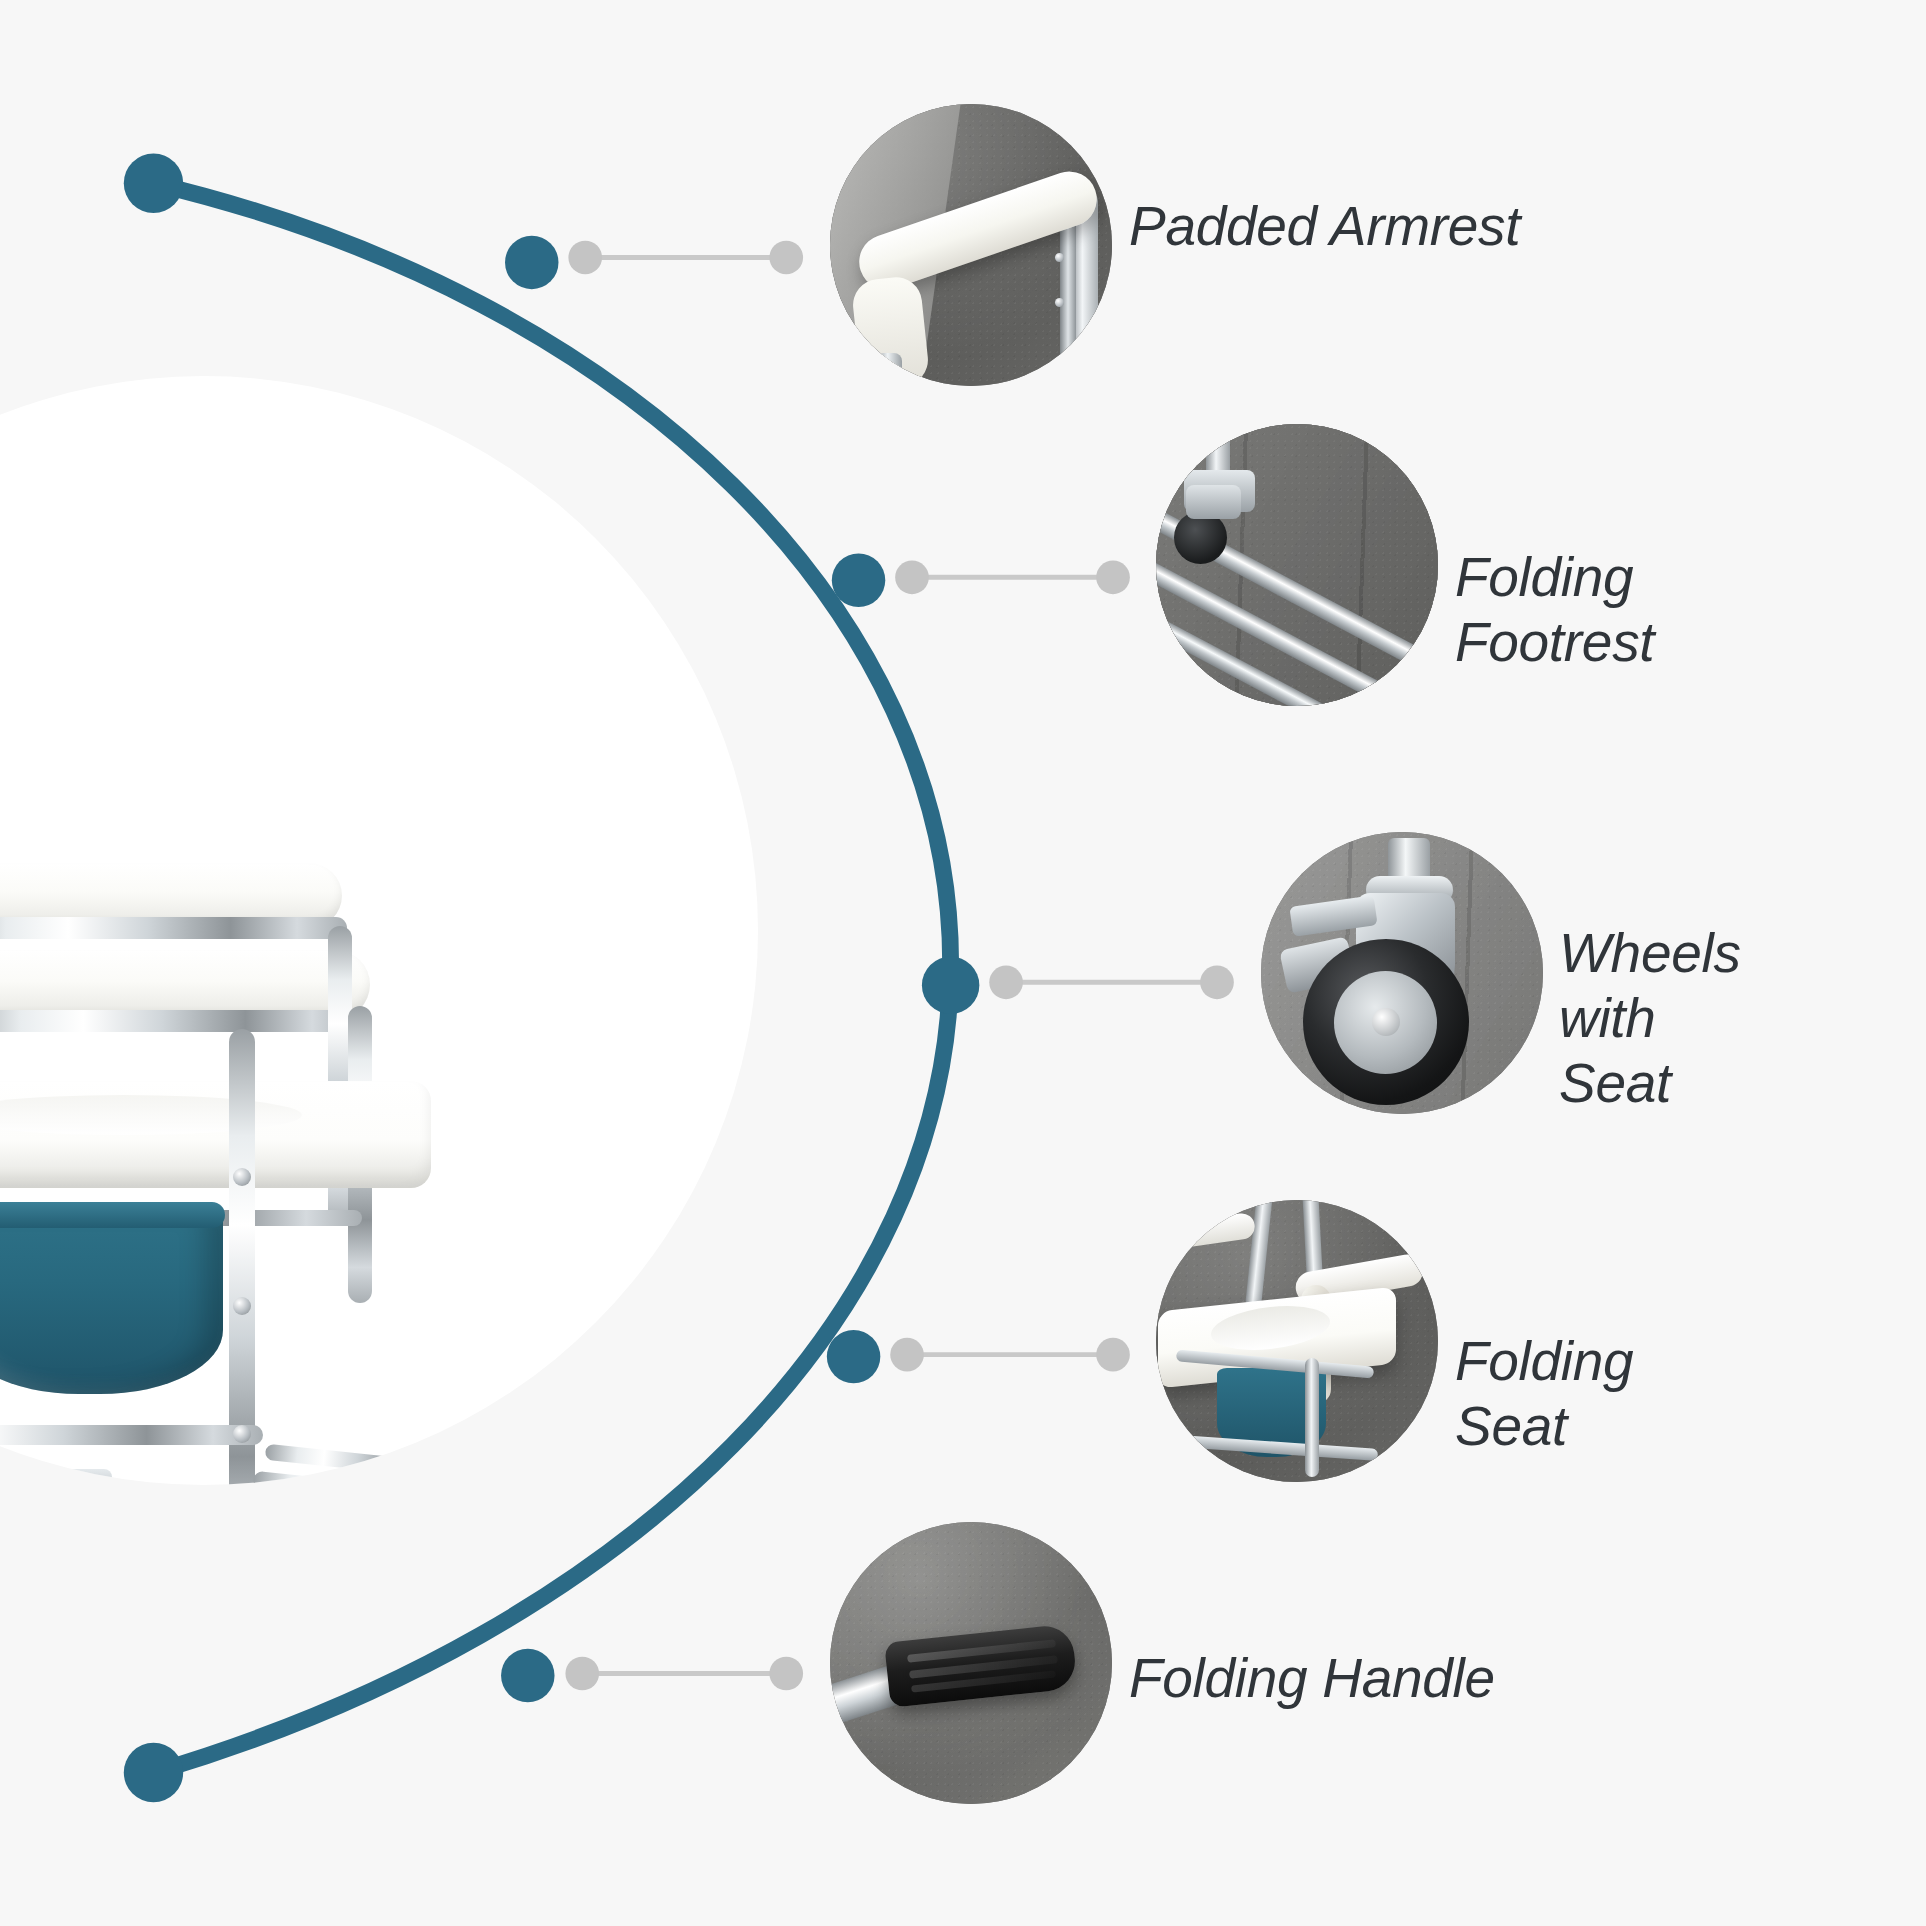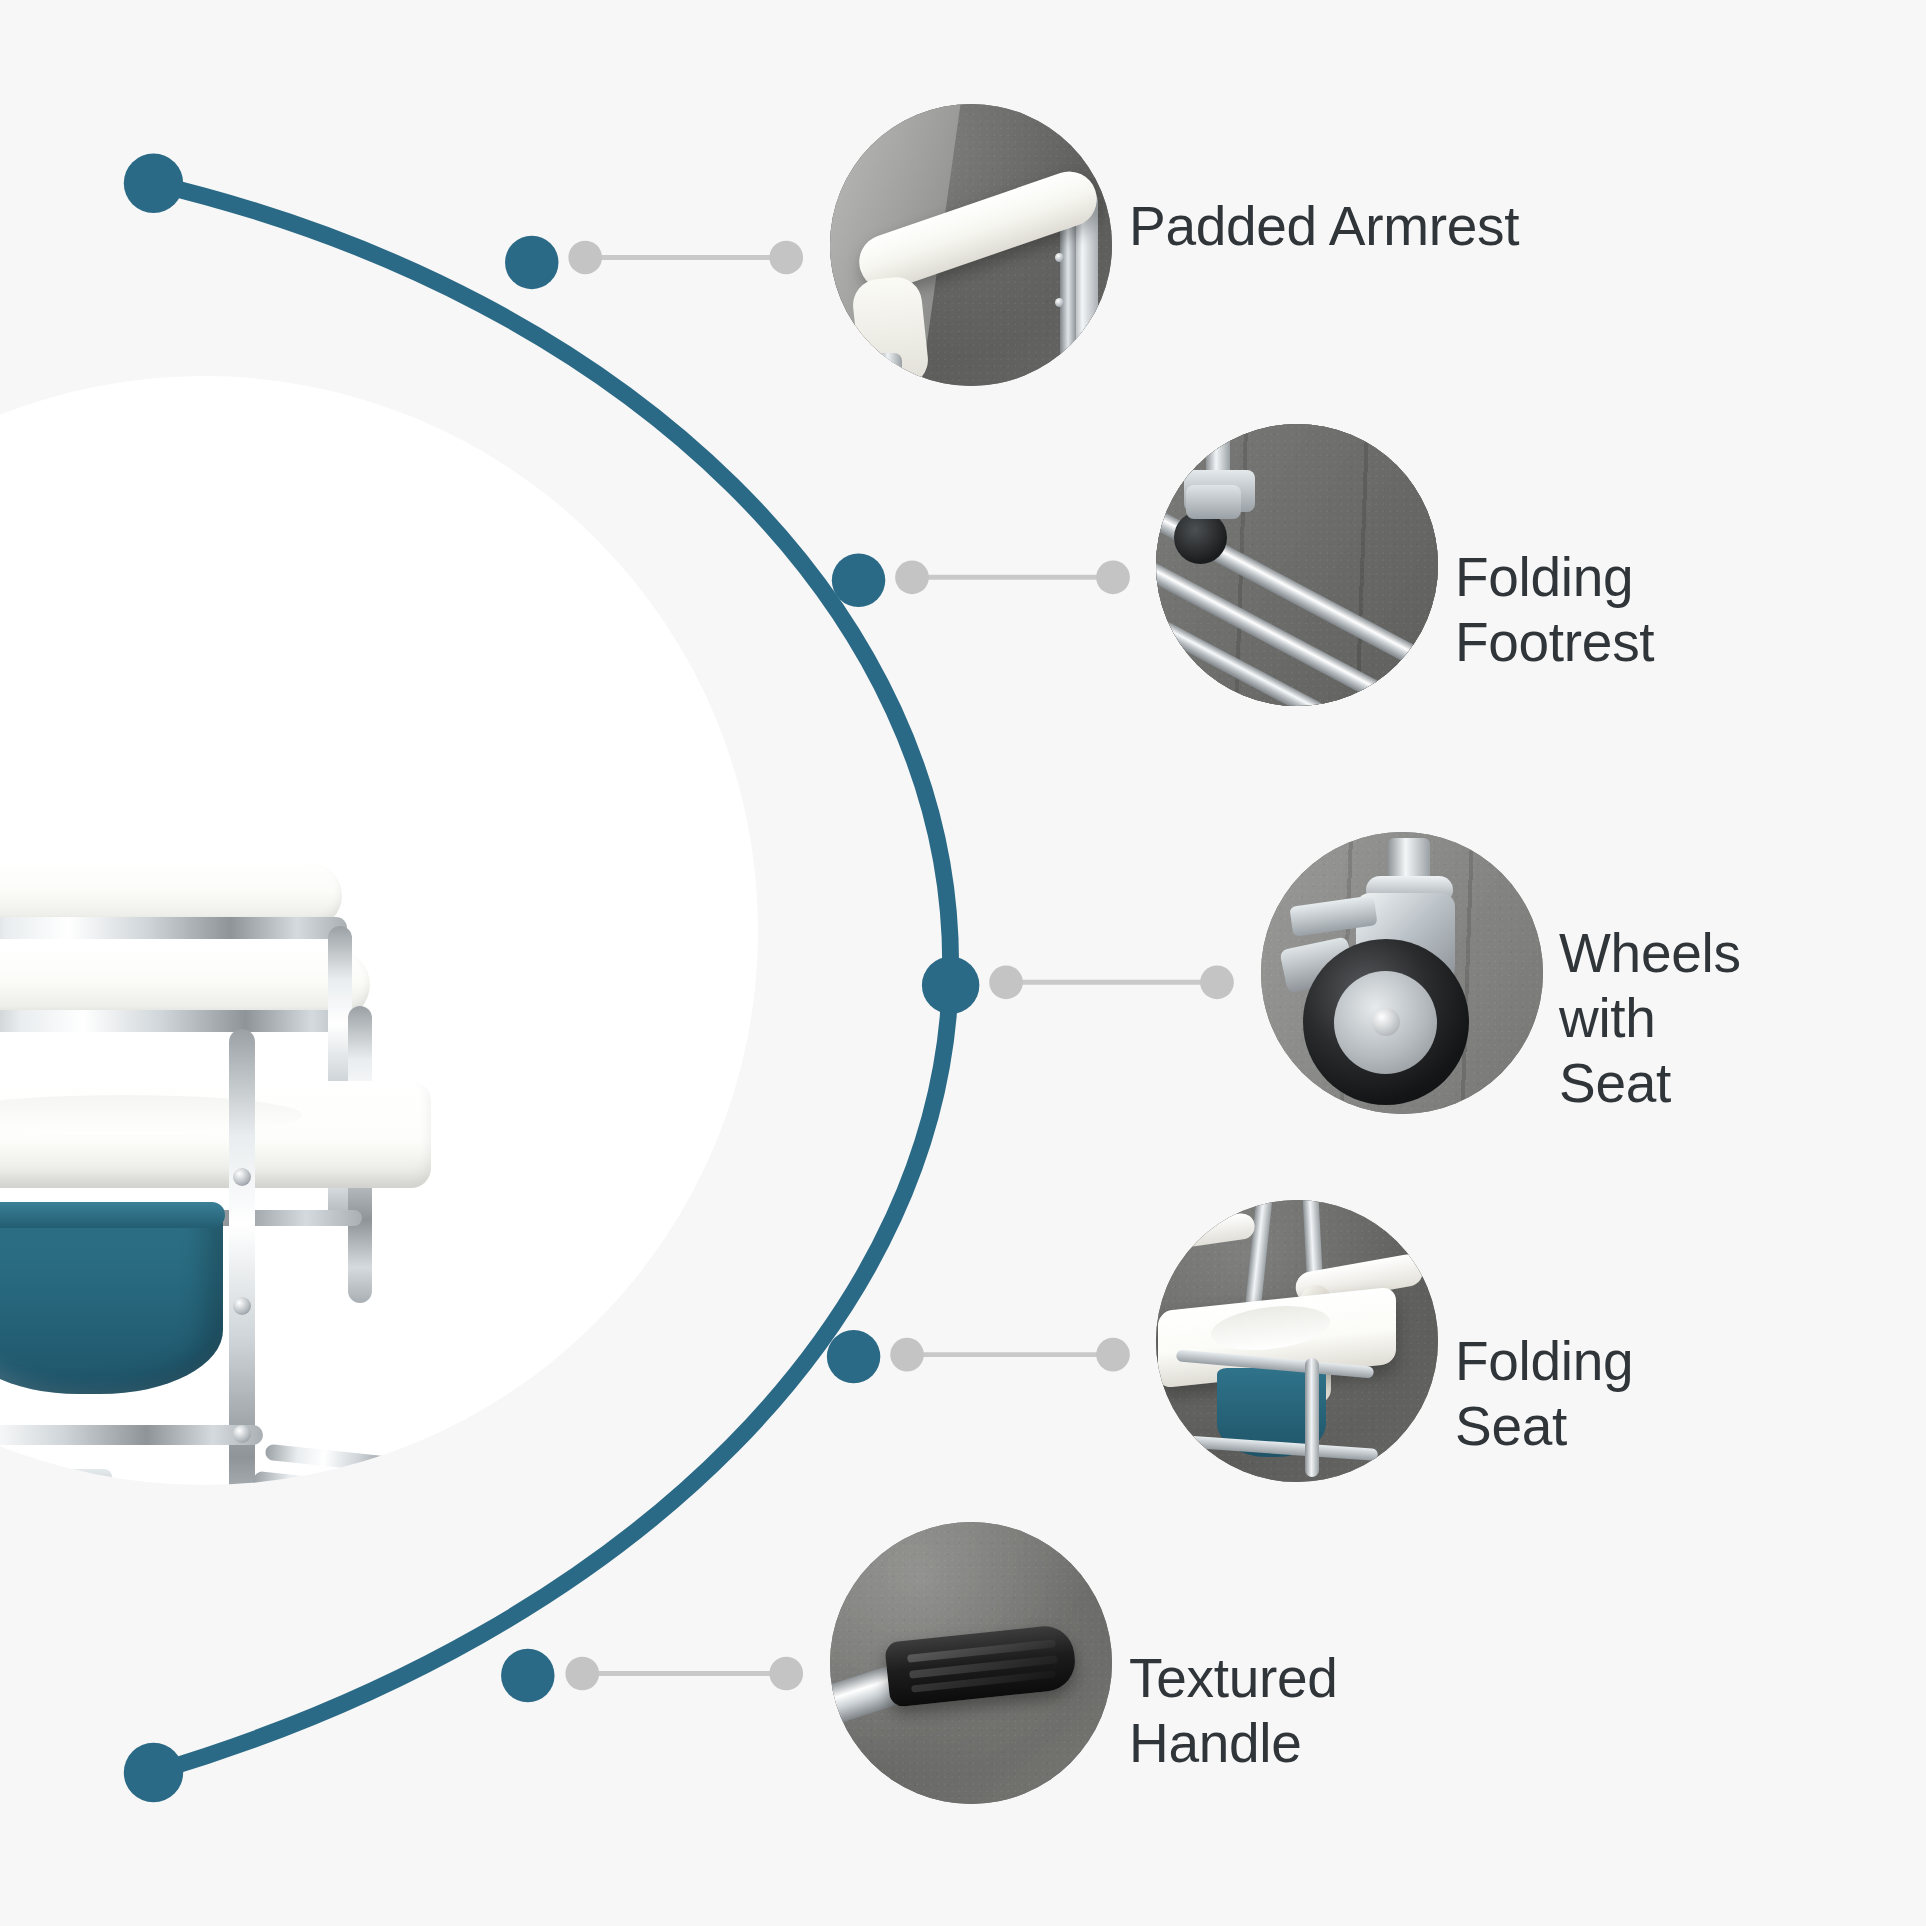--- a/index.html
+++ b/index.html
@@ -3,21 +3,21 @@
 <meta charset="utf-8">
 <style>
   html,body{margin:0;padding:0;}
   body{
     width:1927px;height:1927px;
     background:#f7f7f7;
     font-family:"Liberation Sans","DejaVu Sans",sans-serif;
     overflow:hidden;
     position:relative;
   }
-  #stage{position:absolute;inset:0;width:1523px;height:1927px;}
+  #stage{position:absolute;inset:0;width:1523px;height:1927px;font-style:italic;}
 
   
   .layer{position:absolute;inset:0;width:1927px;height:1927px;}
   svg.layer{pointer-events:none;}
 
   
   .hero-circle{
     position:absolute;
     left:-351px;top:376px;
     width:1109px;height:1109px;
@@ -284,16 +284,16 @@
 
   <div class="feature-label" style="left:1129px;top:194px;">Padded Armrest</div>
 
   <div class="feature-label" style="left:1455px;top:545px;">Folding Footrest</div>
 
   <div class="feature-label" style="left:1559px;top:921px;">Wheels
 with Seat</div>
 
   <div class="feature-label" style="left:1455px;top:1329px;">Folding Seat</div>
 
-  <div class="feature-label" style="left:1129px;top:1646px;">Textured Handle</div>
+  <div class="feature-label" style="left:1129px;top:1646px;">Folding Handle</div>
 
 </div>
 
 
 </body></html>

